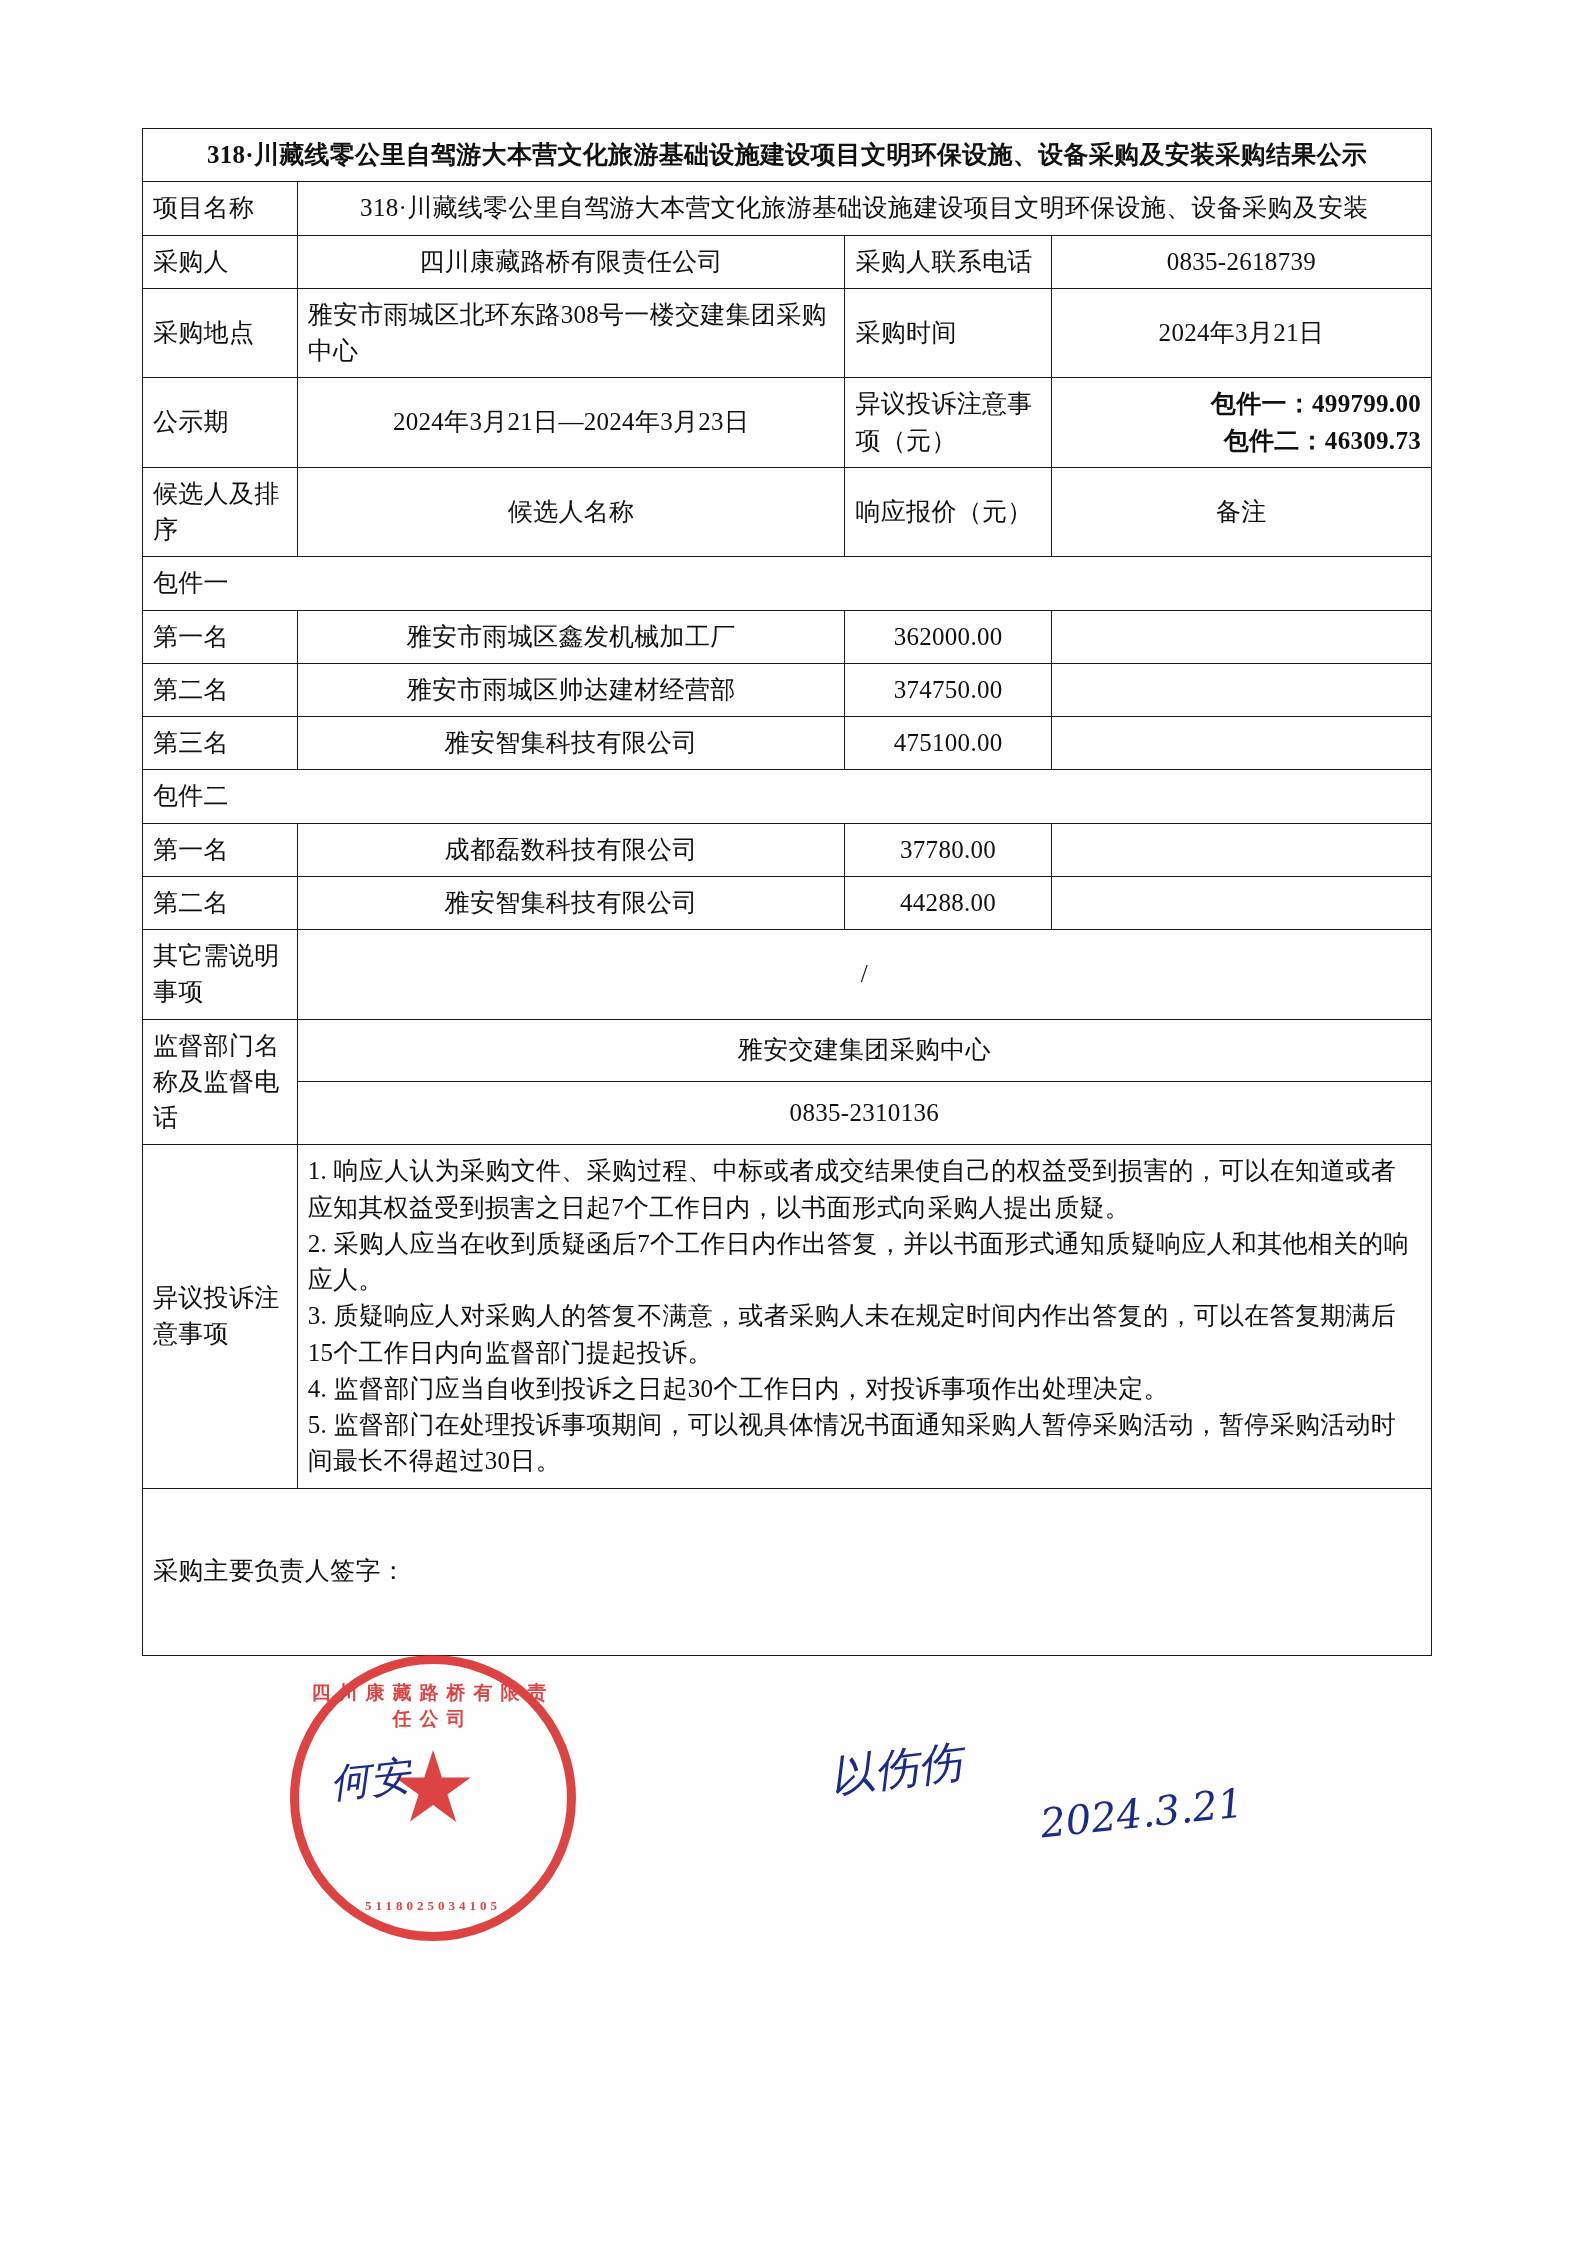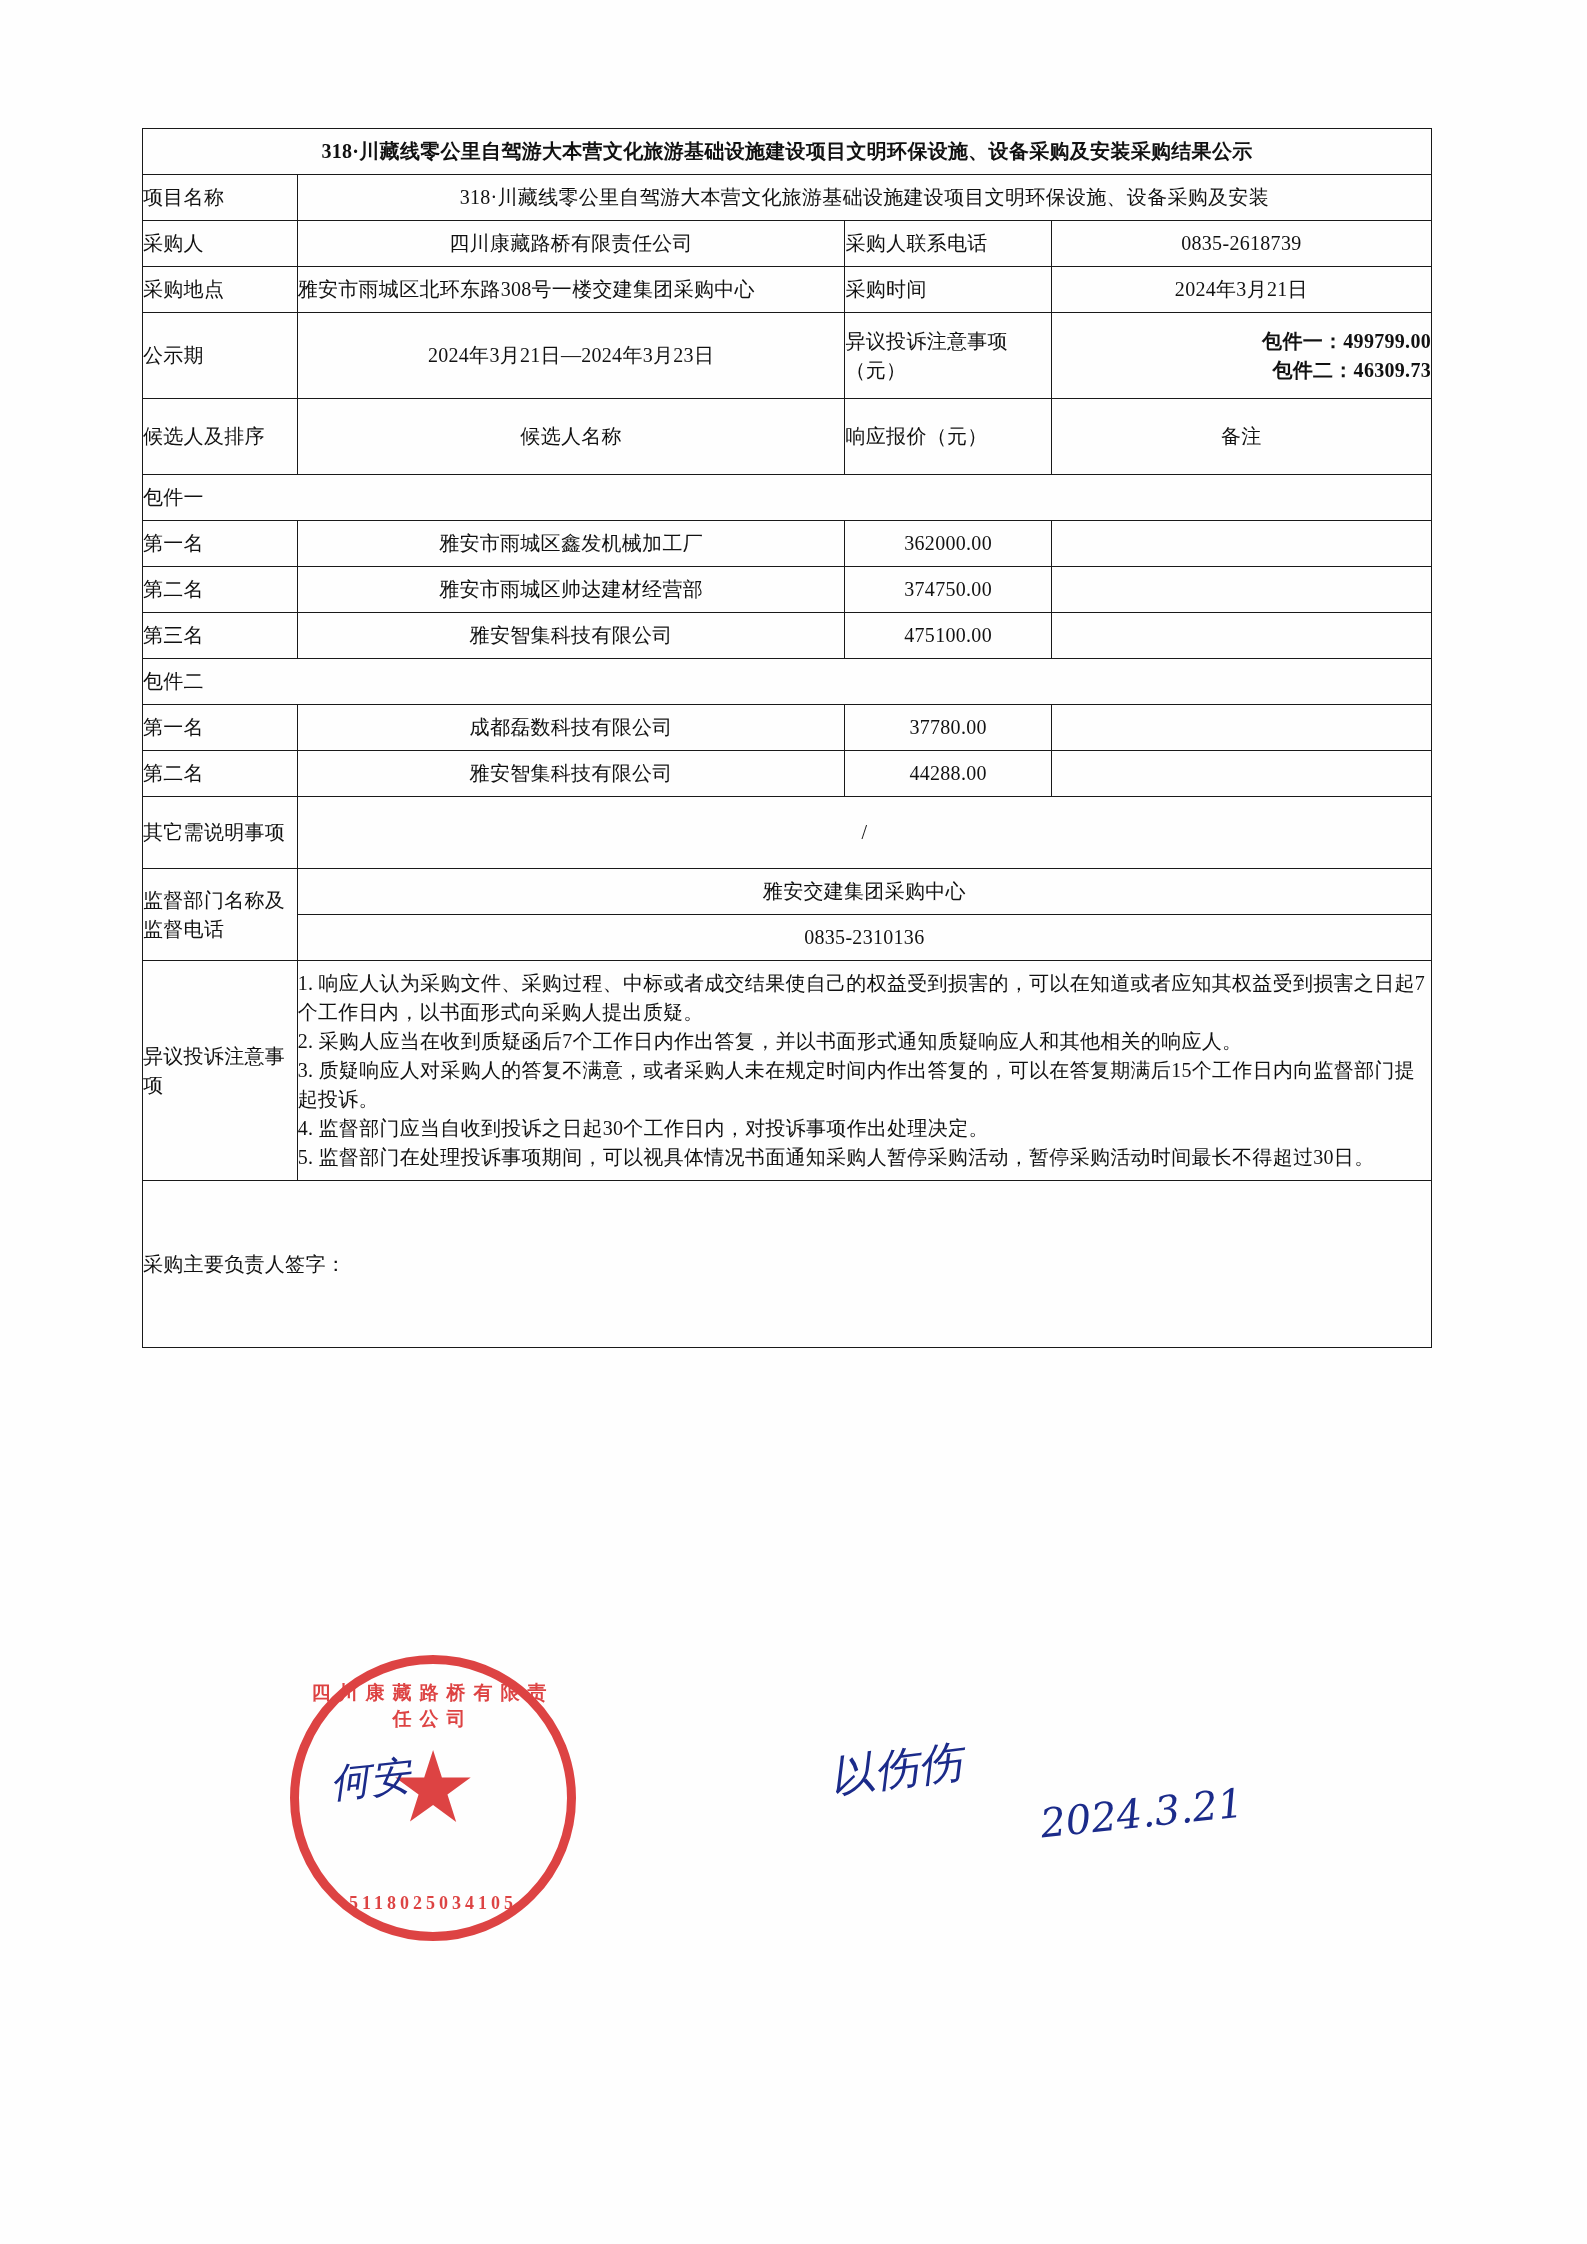--- a/index.html
+++ b/index.html
@@ -29,23 +29,23 @@
     width: 1290px;
   }
   table.doc {
     border-collapse: collapse;
     width: 100%;
     table-layout: fixed;
     background: transparent;
   }
   table.doc td {
     border: 1.6px solid #1a1a1a;
-    padding: 8px 0;
+    padding: 8px 10px;
     vertical-align: middle;
-    font-size: 20px;
+    font-size: 25px;
     line-height: 1.45;
     letter-spacing: 0.3px;
   }
   .title-cell {
     text-align: center;
     font-size: 29px;
     font-weight: bold;
     line-height: 1.5;
     padding: 14px 40px 16px 40px;
     letter-spacing: 1px;
@@ -115,21 +115,21 @@
     font-size: 19px;
     letter-spacing: 8px;
     font-weight: bold;
   }
   .seal .seal-bottom {
     position: absolute;
     width: 100%;
     bottom: 18px;
     text-align: center;
     color: #d61b1b;
-    font-size: 18px;
+    font-size: 13px;
     letter-spacing: 4px;
     font-weight: bold;
   }
   .handwriting {
     position: absolute;
     left: 330px;
     top: 1752px;
     font-family: "DejaVu Serif", serif;
     font-size: 40px;
     color: #1b2b8a;

